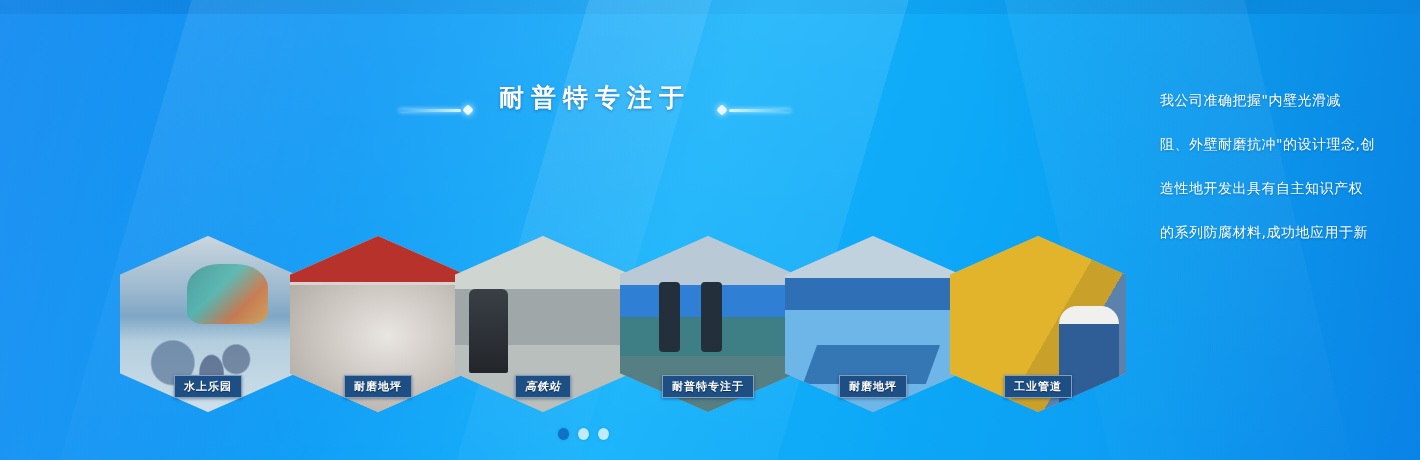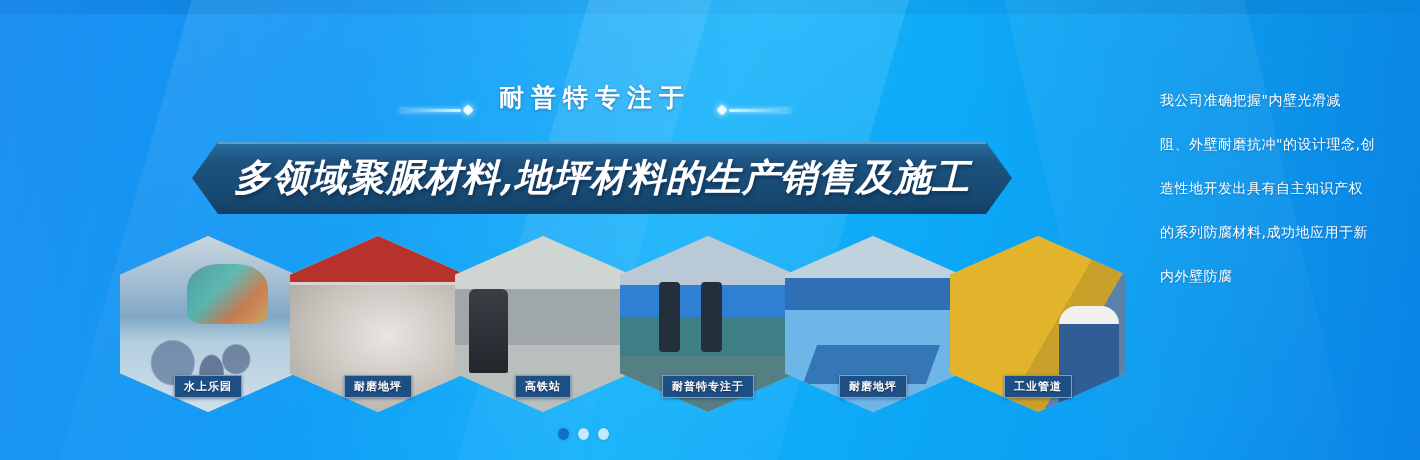--- a/index.html
+++ b/index.html
@@ -193,42 +193,38 @@
       <span class="bar"></span>
         <span class="dot"></span>
     </span>
     <span class="subtitle">耐普特专注于</span>
     <span class="deco right">
       <span class="dot"></span>
         <span class="bar"></span>
     </span>
   </div>
 
-  <div class="headline-wrap">
-    <div class="headline-shape"></div>
-    <div class="headline">多领域聚脲材料,地坪材料的生产销售及施工</div>
-  </div>
 
   <div class="hexes">
 
     <div class="hex" style="left:120px;">
       <div class="clip">
         <div class="photo ph-water"></div>
       </div>
       <div class="label">水上乐园</div>
     </div>
 
     <div class="hex" style="left:290px;">
       <div class="clip">
         <div class="photo ph-floor"></div>
       </div>
       <div class="label">耐磨地坪</div>
     </div>
 
-    <div class="hex" style="left:455px;">
+    <div class="hex" style="left:455px;font-style:italic;">
       <div class="clip">
         <div class="photo ph-rail"></div>
       </div>
       <div class="label">高铁站</div>
     </div>
 
     <div class="hex" style="left:620px;">
       <div class="clip">
         <div class="photo ph-roof"></div>
       </div>
@@ -249,21 +245,20 @@
       <div class="label">工业管道</div>
     </div>
 
   </div>
 
   <div class="para">
     <div>我公司准确把握"内壁光滑减</div>
     <div>阻、外壁耐磨抗冲"的设计理念,创</div>
     <div>造性地开发出具有自主知识产权</div>
     <div>的系列防腐材料,成功地应用于新</div>
-    <div>内外壁防腐</div>
   </div>
 
   <div class="dots">
     <span class="dot-item active"></span>
     <span class="dot-item"></span>
     <span class="dot-item"></span>
   </div>
 
 </div>
 

